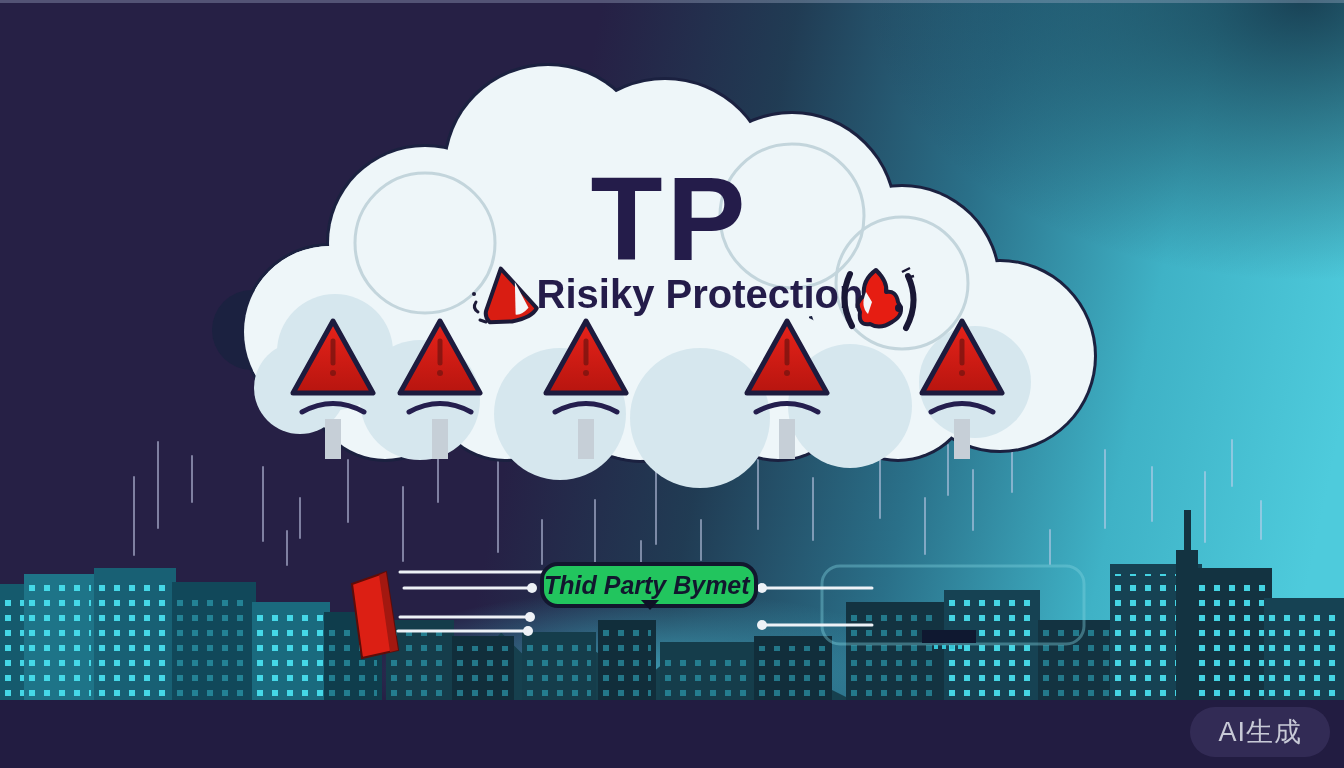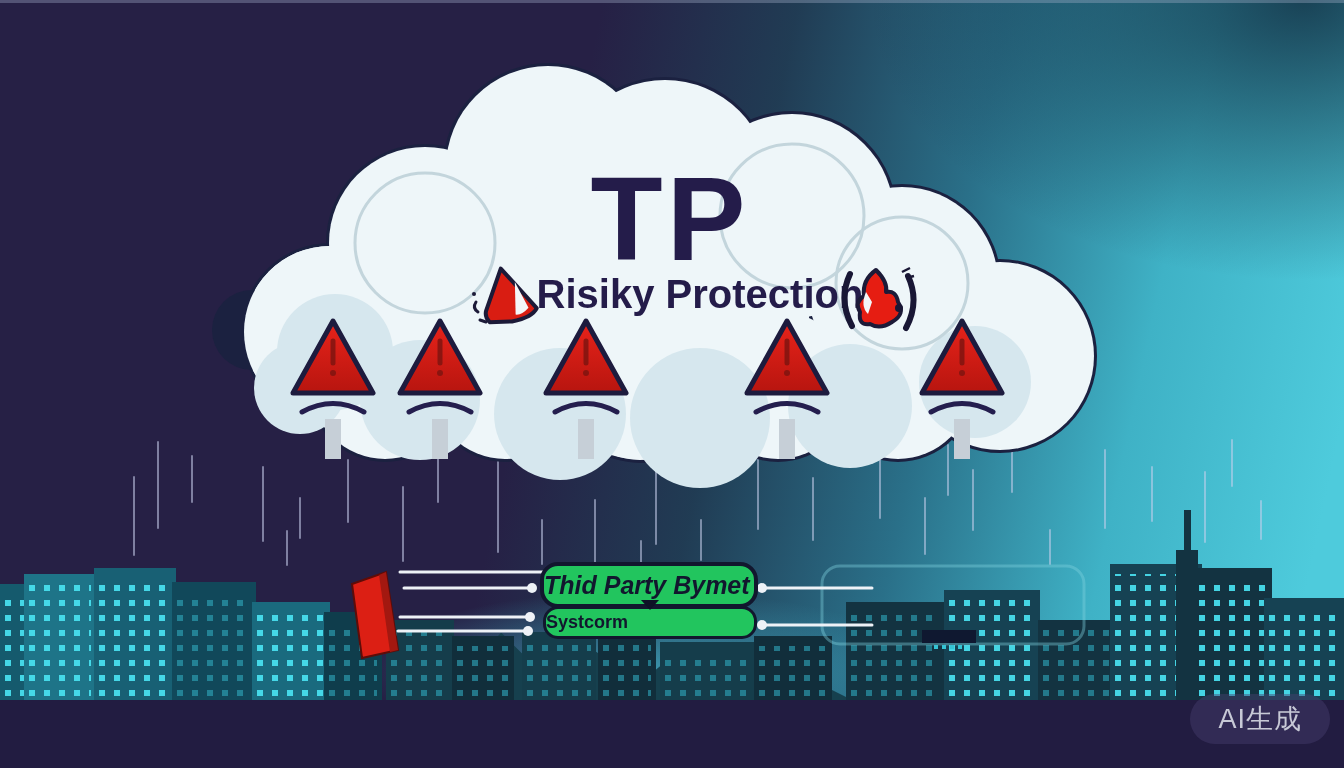--- a/index.html
+++ b/index.html
@@ -63,21 +63,21 @@
         border-left:9px solid transparent;border-right:9px solid transparent;border-top:10px solid #0e1226;}
   #monitor{left:874px;top:580px;width:138px;height:52px;background:#f6f7f8;border:4px solid #141930;}
   #monitor-red{position:absolute;right:3px;top:3px;bottom:3px;width:42px;background:#e6170e;}
   #monitor-text{position:absolute;left:6px;right:50px;top:0;bottom:0;display:flex;align-items:center;
         justify-content:flex-end;font-size:14px;font-weight:700;color:#10142a;letter-spacing:1px;}
   #monitor-stand{left:922px;top:630px;width:54px;height:13px;background:#0f1830;}
   #monitor-dots{left:934px;top:645px;width:30px;height:4px;
         background:repeating-linear-gradient(90deg,#35c3d4 0 4px,rgba(0,0,0,0) 4px 8px);}
 
   
-  #badge{right:14px;bottom:24px;padding:7px 28px;border-radius:28px;
+  #badge{right:14px;bottom:11px;padding:7px 28px;border-radius:28px;
          background:rgba(70,63,110,.45);color:#c7c9d6;font-size:27px;letter-spacing:1px;}
 </style>
 </head>
 <body>
 
 <div id="stage">
 
   <div class="abs" id="bg-base"></div>
   <div class="abs" id="bg-teal"></div>
   <div class="abs" id="bg-topright"></div>
@@ -195,23 +195,20 @@
         <circle cx="528" cy="631" r="5" stroke="none"></circle>
         <line x1="762" y1="588" x2="872" y2="588"></line>
         <circle cx="762" cy="588" r="5" stroke="none"></circle>
         <line x1="762" y1="625" x2="872" y2="625"></line>
         <circle cx="762" cy="625" r="5" stroke="none"></circle>
       </g>
   </svg>
 
   <div class="abs flowbox" id="box1">
     <span>Thid Party Bymet</span>
-  </div>
-  <div class="abs flowbox" id="box2">
-    <span>Systcorm</span>
   </div>
   <div class="abs" id="flow-arrow"></div>
 
   <div class="abs" id="monitor-stand"></div>
   <div class="abs" id="monitor-dots"></div>
 
   <svg class="abs" width="1344" height="768" style="left:0;top:0">
     <defs>
       <g id="cloudCircles">
         <circle cx="330" cy="332" r="86"></circle>

